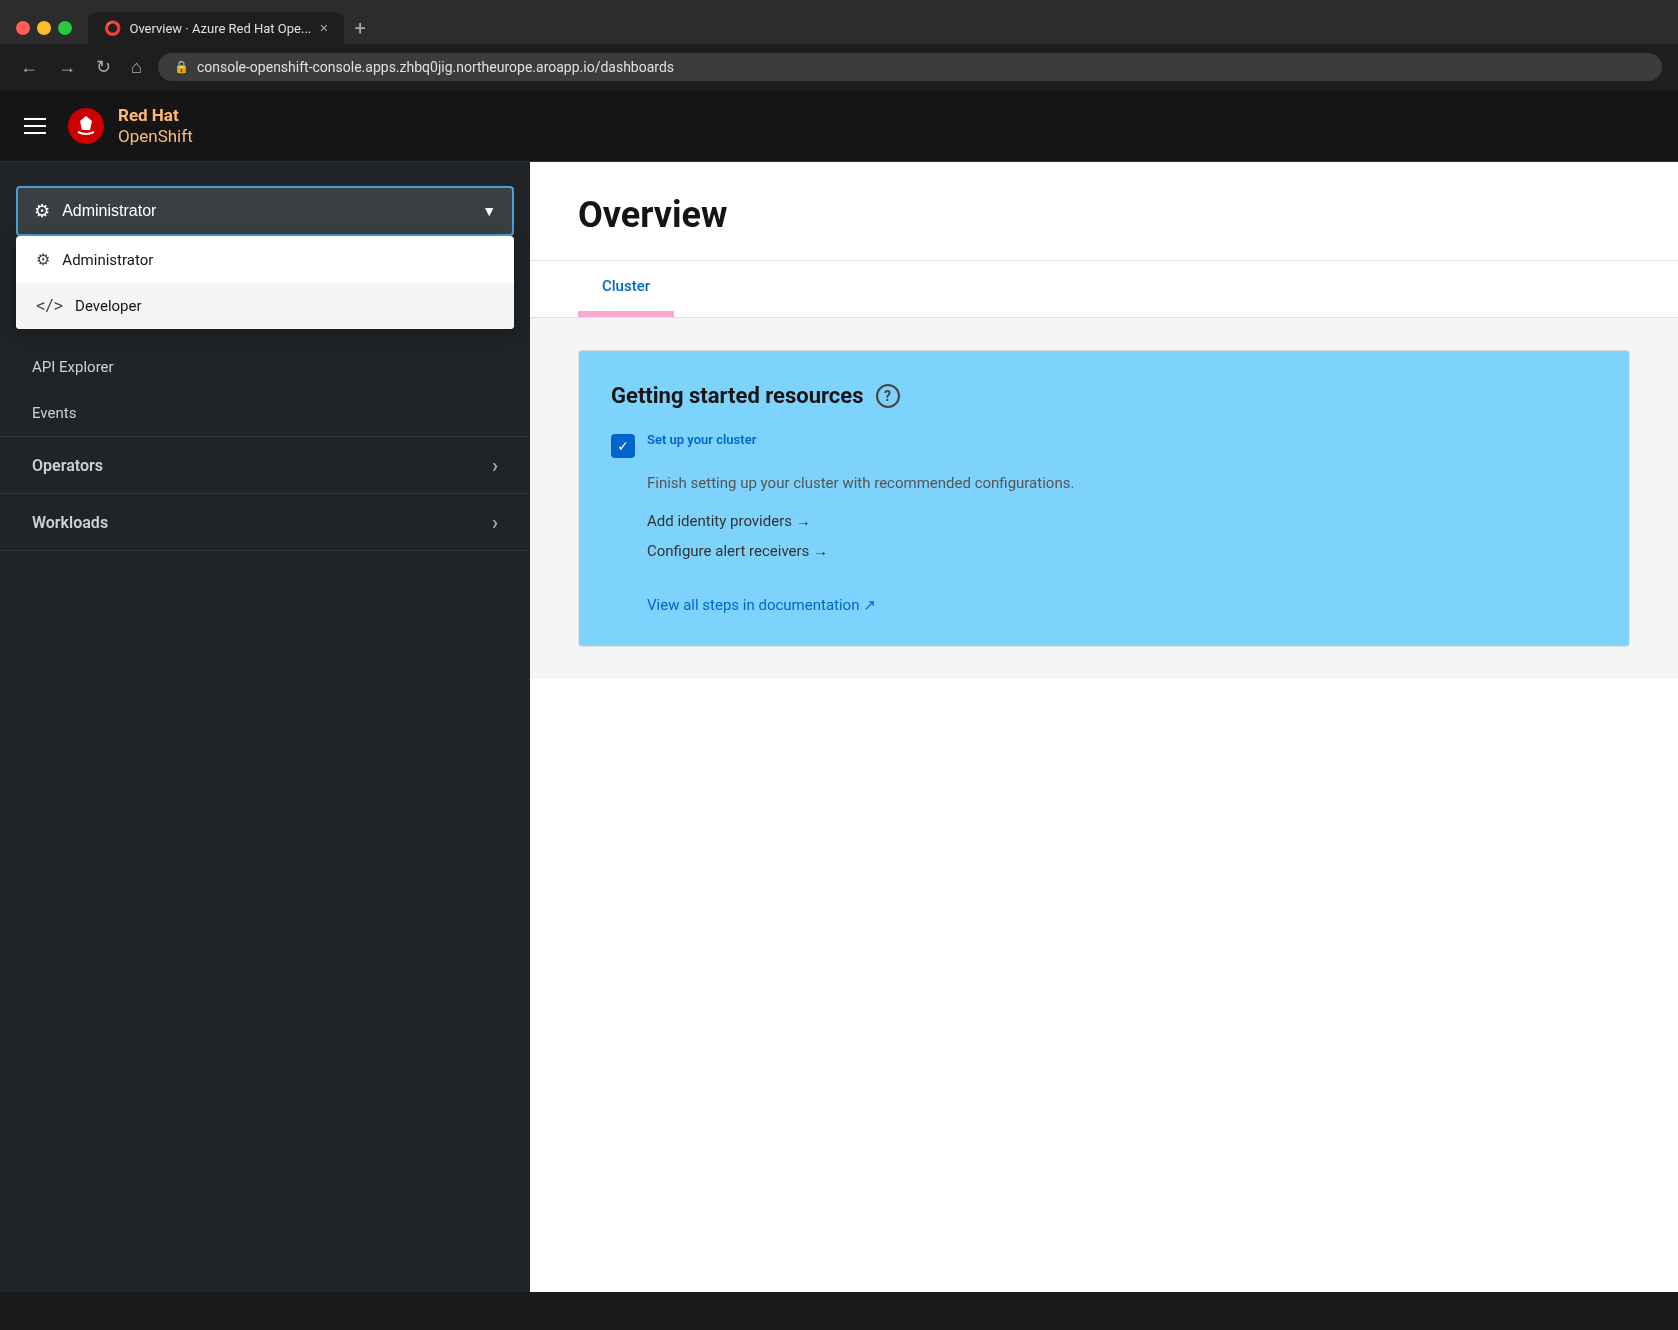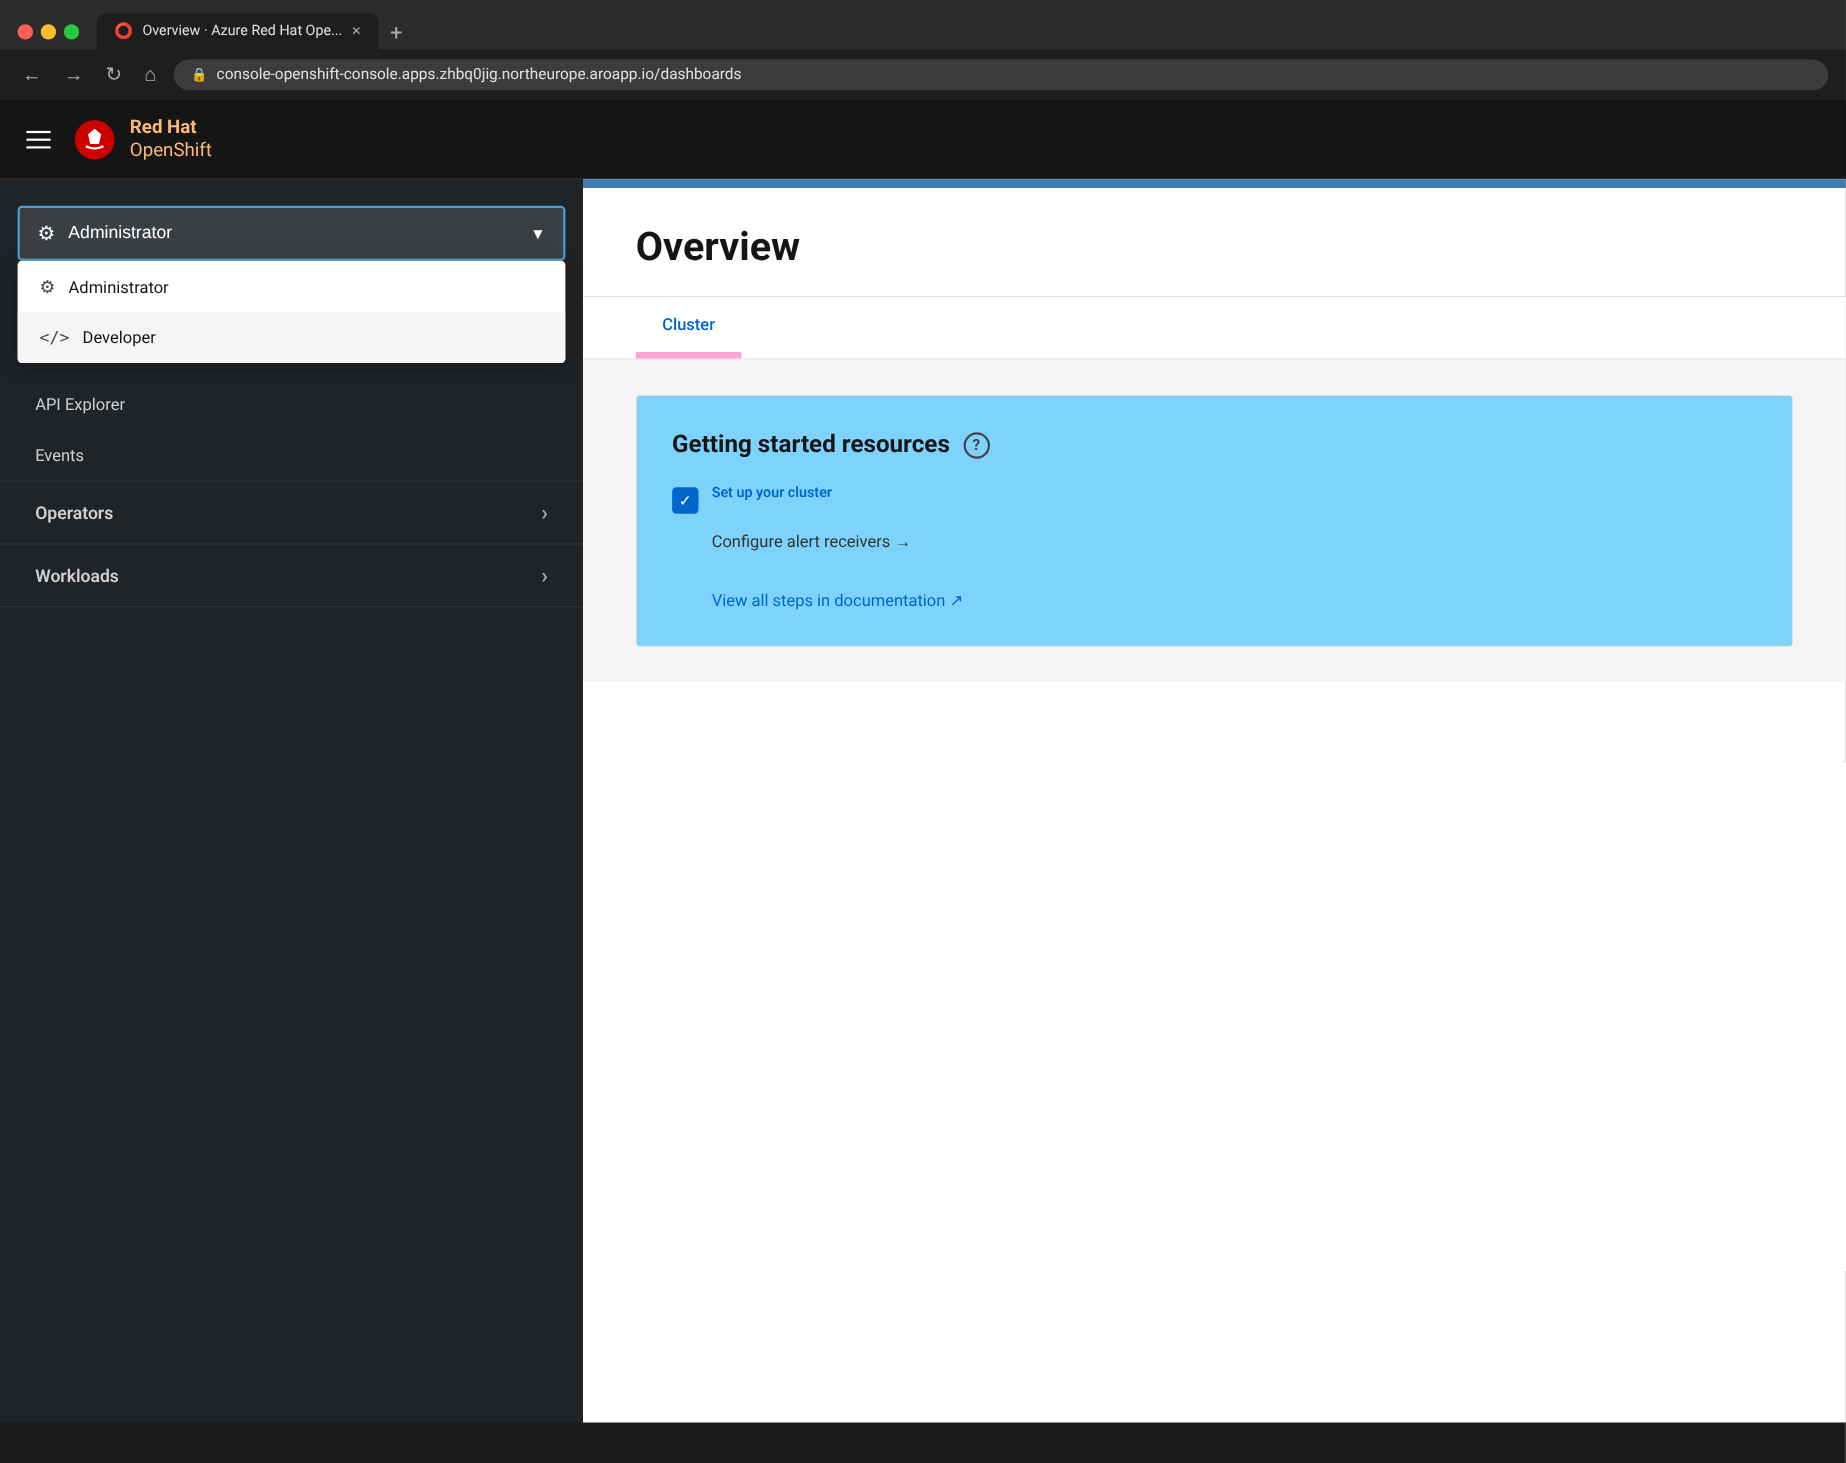--- a/index.html
+++ b/index.html
@@ -54,21 +54,21 @@
     .dropdown-item.selected { background: #f5f5f5; }
     .dropdown-item .item-icon { font-size: 16px; color: #444; }
 
     
     .sidebar-nav { margin-top: 16px; flex: 1; }
     .sidebar-section { border-bottom: 1px solid #333; }
     .sidebar-item { padding: 14px 32px; color: #d0d0d0; font-size: 15px; cursor: pointer; display: flex; align-items: center; justify-content: space-between; }
     .sidebar-section-header { padding: 16px 32px; color: #d0d0d0; font-size: 16px; font-weight: 600; cursor: pointer; display: flex; align-items: center; justify-content: space-between; }
 
     
-    .content { flex: 1; background: #f0f0f0; display: flex; flex-direction: column; }
+    .content { flex: 1; background: #f0f0f0; display: flex; flex-direction: row; }
     .content-header { background: #3e7db5; height: 8px; }
     .content-body { background: white; flex: 1; padding: 0; }
     .page-title-area { padding: 32px 48px 24px; border-bottom: 1px solid #e0e0e0; }
     .page-title { font-size: 36px; font-weight: 700; color: #151515; }
 
     
     .tabs-bar { padding: 0 48px; border-bottom: 1px solid #e0e0e0; display: flex; gap: 0; background: white; }
     .tab { padding: 16px 24px; font-size: 15px; cursor: pointer; color: #444; border-bottom: 3px solid transparent; }
     .tab.active { color: #0066cc; border-bottom: 6px solid #f9a8d4; font-weight: 500; }
 
@@ -213,21 +213,25 @@
             <div class="card-title">
               <span>Getting started resources</span>
               <div class="help-icon">?</div>
             </div>
 
             <div class="cluster-setup">
               <div class="check-icon">✓</div>
               <div class="cluster-setup-title">Set up your cluster</div>
             </div>
 
-
+            <p class="cluster-setup-desc">Finish setting up your cluster with recommended configurations.</p>
+
+            <a class="action-link">
+              <span>Add identity providers →</span>
+            </a>
 
             <a class="action-link">
               <span>Configure alert receivers →</span>
             </a>
 
             <div style="height: 16px;"></div>
 
             <a class="view-all-link">
               <span>View all steps in documentation ↗</span>
             </a>

